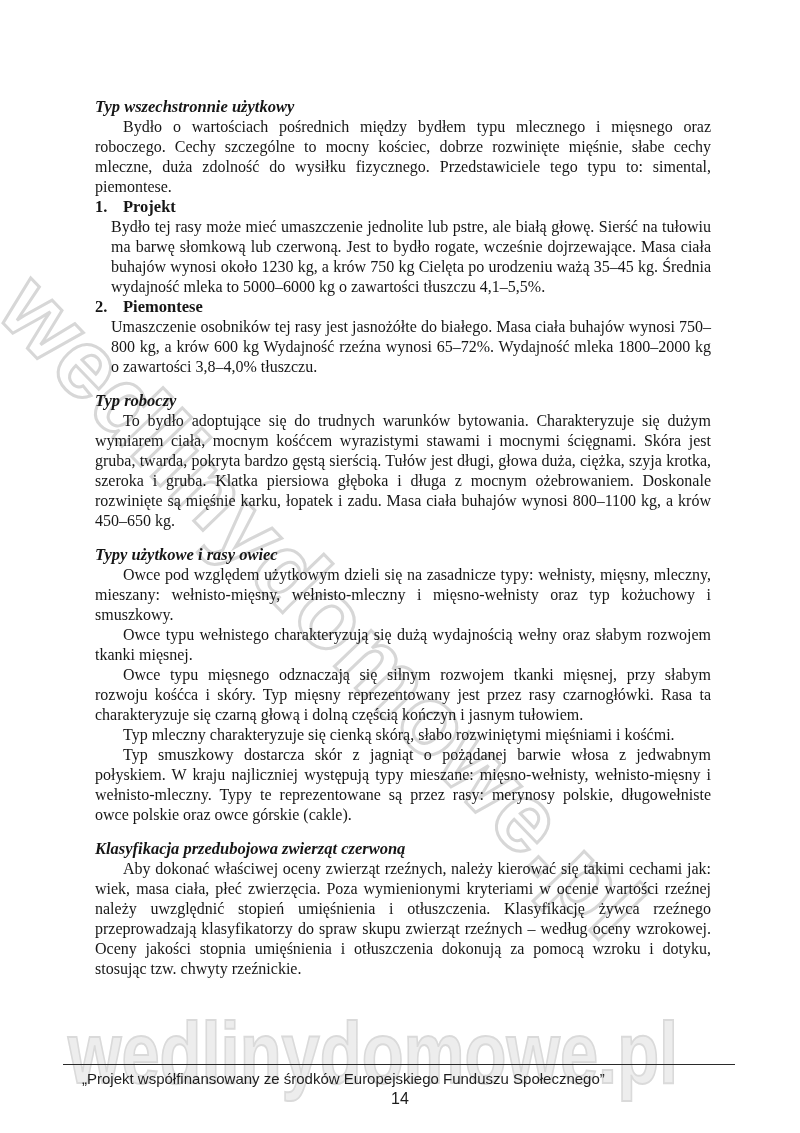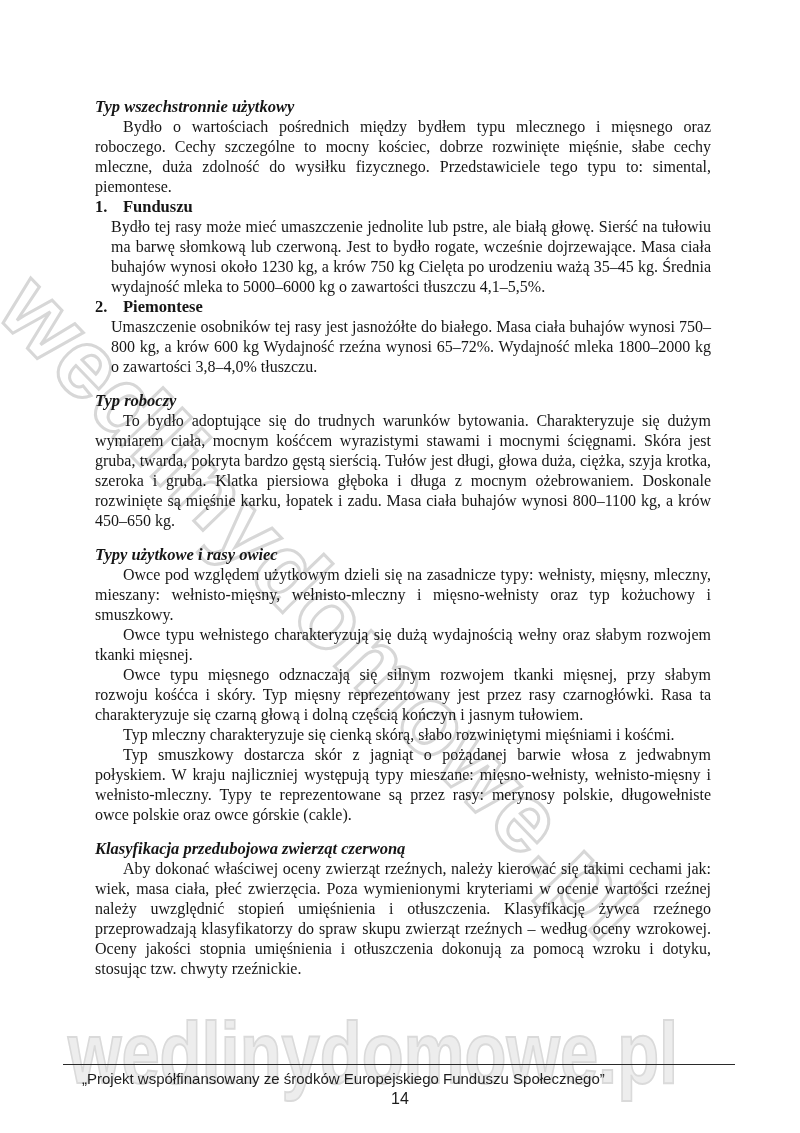--- a/index.html
+++ b/index.html
@@ -115,21 +115,21 @@
 
   <main class="content">
 
     <section>
       <h3 class="h">Typ wszechstronnie użytkowy</h3>
       <p class="para indent">Bydło o wartościach pośrednich między bydłem typu mlecznego i mięsnego oraz roboczego. Cechy szczególne to mocny kościec, dobrze rozwinięte mięśnie, słabe cechy mleczne, duża zdolność do wysiłku fizycznego. Przedstawiciele tego typu to: simental, piemontese.</p>
 
       <div class="li">
         <div class="li-head">
           <span class="li-num">1.</span>
-          <span class="li-title">Funduszu</span>
+          <span class="li-title">Projekt</span>
         </div>
         <p class="para li-text">Bydło tej rasy może mieć umaszczenie jednolite lub pstre, ale białą głowę. Sierść na tułowiu ma barwę słomkową lub czerwoną. Jest to bydło rogate, wcześnie dojrzewające. Masa ciała buhajów wynosi około 1230 kg, a krów 750 kg Cielęta po urodzeniu ważą 35–45 kg. Średnia wydajność mleka to 5000–6000 kg o zawartości tłuszczu 4,1–5,5%.</p>
       </div>
 
       <div class="li">
         <div class="li-head">
           <span class="li-num">2.</span>
           <span class="li-title">Piemontese</span>
         </div>
         <p class="para li-text">Umaszczenie osobników tej rasy jest jasnożółte do białego. Masa ciała buhajów wynosi 750–800 kg, a krów 600 kg Wydajność rzeźna wynosi 65–72%. Wydajność mleka 1800–2000 kg o zawartości 3,8–4,0% tłuszczu.</p>

